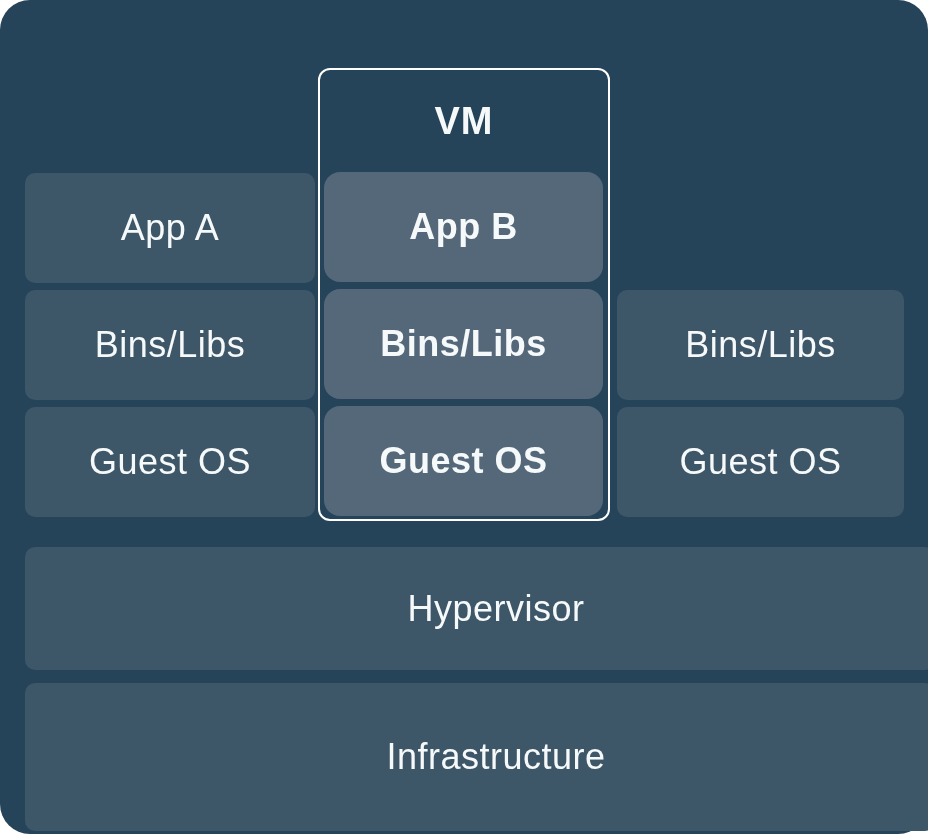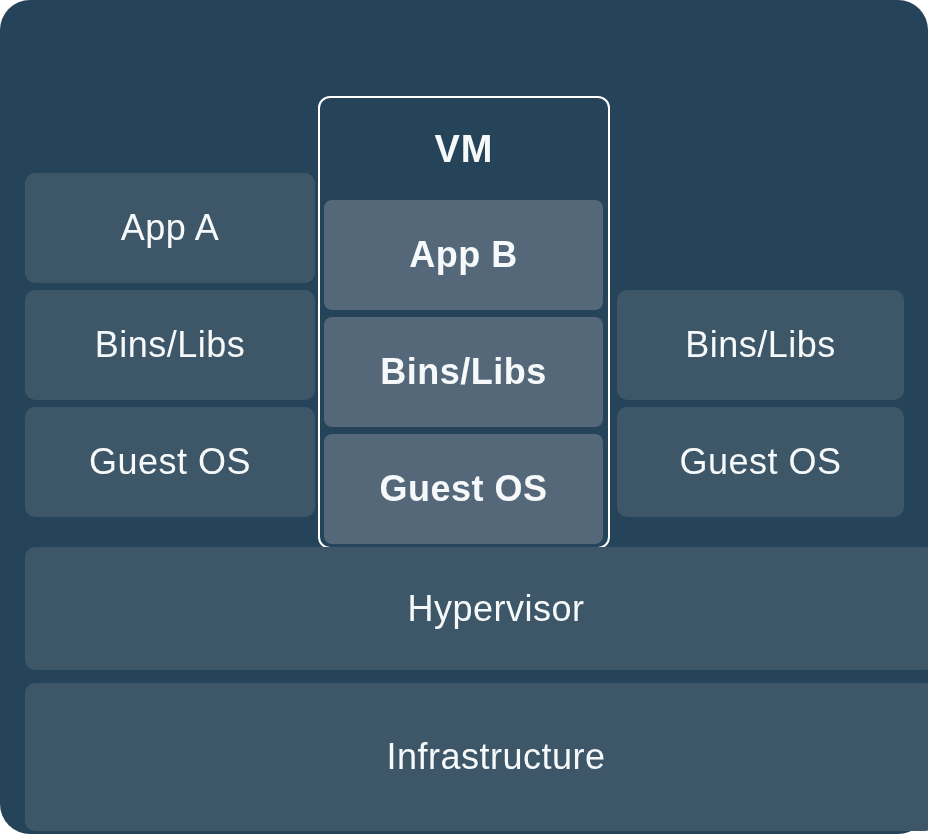--- a/index.html
+++ b/index.html
@@ -47,21 +47,20 @@
   .vm-group {
     position: absolute;
     left: 318px;
     top: 68px;
     width: 292px;
     height: 453px;
     border: 2.5px solid #ffffff;
     border-radius: 12px;
     box-sizing: border-box;
     background: transparent;
-    margin-top: 28px;
   }
   .vm-title {
     position: absolute;
     left: 0;
     top: 0;
     width: 100%;
     height: 102px;
     display: flex;
     align-items: center;
     justify-content: center;
@@ -69,21 +68,21 @@
     font-size: 38px;
     font-weight: 700;
     letter-spacing: 1px;
   }
   .vm-box {
     position: absolute;
     left: 4px;
     width: 279px;
     height: 110px;
     background: #54687a;
-    border-radius: 8px;
+    border-radius: 16px;
     color: #f6f9fa;
     font-size: 36px;
     font-weight: 700;
     display: flex;
     align-items: center;
     justify-content: center;
     letter-spacing: 0.5px;
   }
   .vm-row-1 { top: 102px; }
   .vm-row-2 { top: 219px; }

